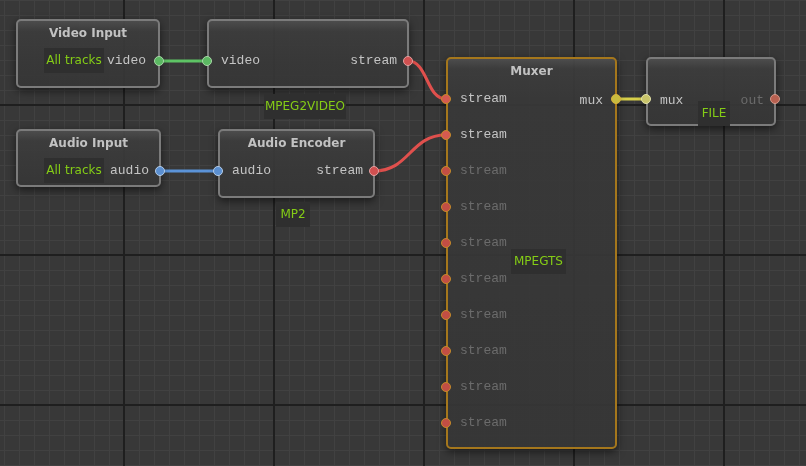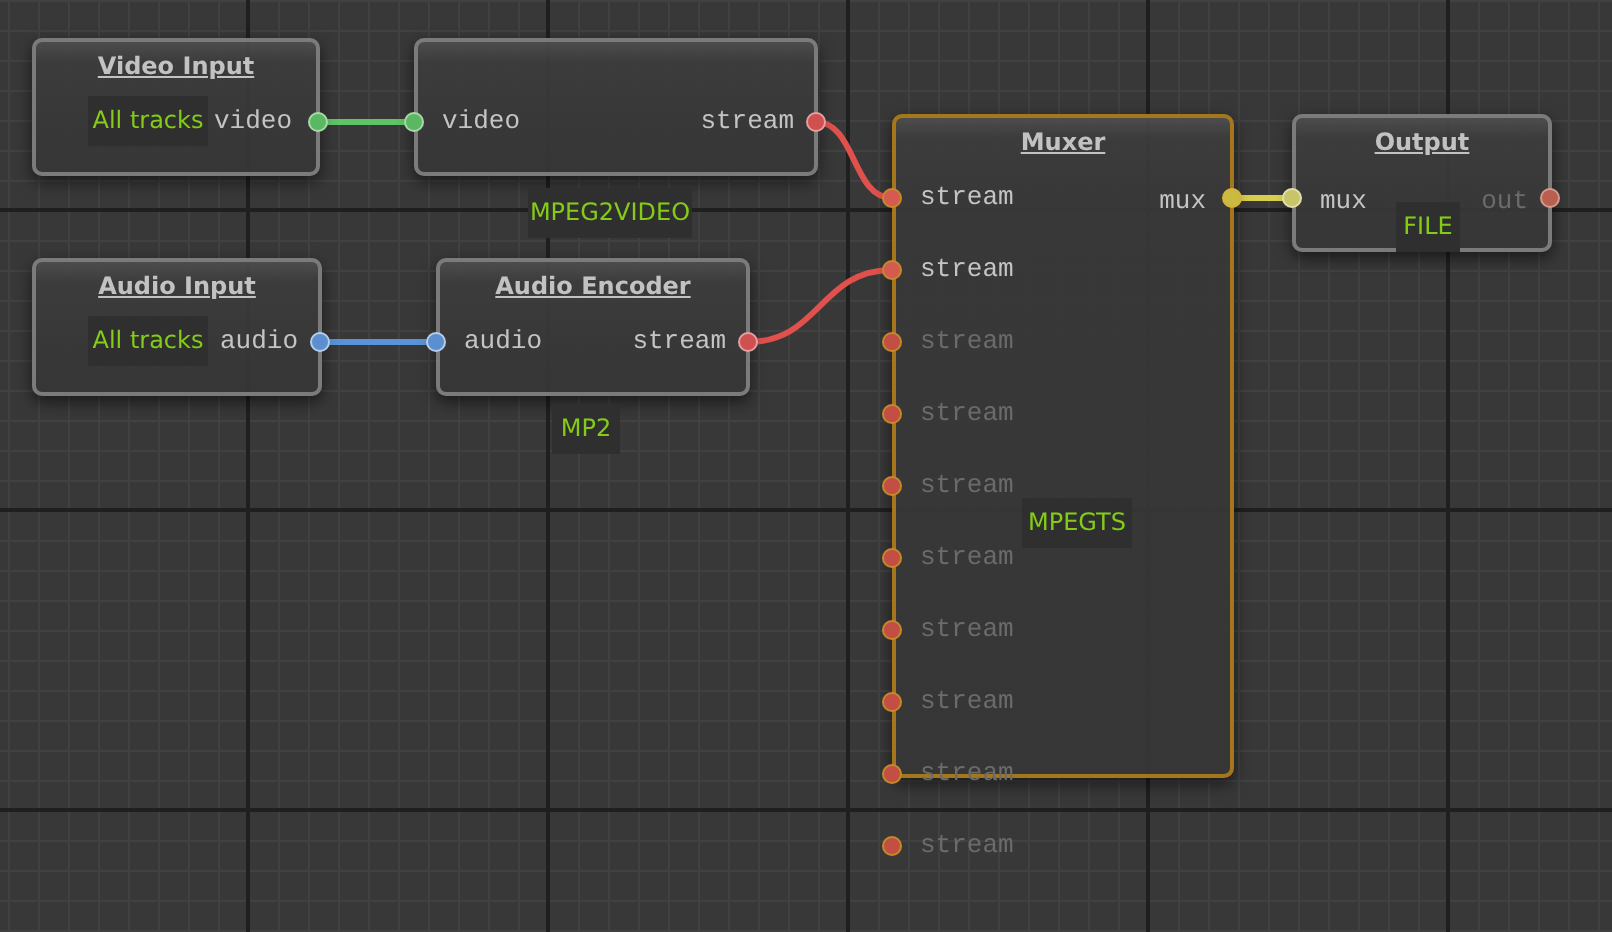--- a/index.html
+++ b/index.html
@@ -32,21 +32,20 @@
     border: 2px solid #7b7b7b;
     border-radius: 5px;
     background: linear-gradient(to bottom, rgba(78,78,78,0.92) 0px, rgba(60,60,60,0.92) 10px, rgba(56,56,56,0.92) 40px, rgba(54,54,54,0.92) 100%);
     box-shadow: 0 3px 8px rgba(0,0,0,0.55);
   }
   .node.selected { border-color: #a5771c; border-width: 2px; }
   .node-title {
     position: absolute; left: 0; right: 0; top: 5px;
     text-align: center; color: #c2c2c2; font-weight: bold; font-size: 12px;
     font-family: "DejaVu Sans", sans-serif;
-    text-decoration: underline;
   }
   .field {
     position: absolute; height: 25px; line-height: 25px;
     background: #2f2f2f; color: #84cc16; font-size: 12px; text-align: center;
     font-family: "DejaVu Sans", sans-serif;
   }
   .label {
     position: absolute; font-size: 13px; color: #c4c4c4; line-height: 14px;
     font-family: Liberation Mono, monospace; white-space: nowrap;
   }
@@ -84,53 +83,52 @@
     <div class="field" style="left:26px; top:27px; width:60px;">All tracks</div>
     <div class="label" style="right:12px; top:33px;">video</div>
   </div>
 
   <div class="node" style="left:207px; top:19px; width:202px; height:69px;">
     <div class="label" style="left:12px; top:33px;">video</div>
     <div class="field" style="left:55px; top:27px; width:82px;margin-top:46px;">MPEG2VIDEO</div>
     <div class="label" style="right:10px; top:33px;">stream</div>
   </div>
 
-  <div class="node" style="left:16px; top:129px; width:145px; height:69px;">
+  <div class="node" style="left:16px; top:129px; width:145px; height:58px;">
     <div class="node-title">Audio Input</div>
     <div class="field" style="left:26px; top:27px; width:60px;">All tracks</div>
     <div class="label" style="right:10px; top:33px;">audio</div>
   </div>
 
   <div class="node" style="left:218px; top:129px; width:157px; height:69px;">
     <div class="node-title">Audio Encoder</div>
     <div class="label" style="left:12px; top:33px;">audio</div>
     <div class="field" style="left:56px; top:27px; width:34px;margin-top:44px;">MP2</div>
     <div class="label" style="right:10px; top:33px;">stream</div>
   </div>
 
-  <div class="node selected" style="left:446px; top:57px; width:171px; height:332px;">
+  <div class="node selected" style="left:446px; top:57px; width:171px; height:392px;">
     <div class="node-title">Muxer</div>
     <div id="muxer-inputs">
         <div class="label" style="left: 12px; top: 33px;">stream</div>
         <div class="label" style="left: 12px; top: 69px;">stream</div>
         <div class="label dim" style="left: 12px; top: 105px;">stream</div>
         <div class="label dim" style="left: 12px; top: 141px;">stream</div>
         <div class="label dim" style="left: 12px; top: 177px;">stream</div>
         <div class="label dim" style="left: 12px; top: 213px;">stream</div>
         <div class="label dim" style="left: 12px; top: 249px;">stream</div>
         <div class="label dim" style="left: 12px; top: 285px;">stream</div>
         <div class="label dim" style="left: 12px; top: 321px;">stream</div>
         <div class="label dim" style="left: 12px; top: 357px;">stream</div>
       </div>
     <div class="label" style="right:12px; top:35px;">mux</div>
     <div class="field" style="left:63px; top:190px; width:55px;">MPEGTS</div>
   </div>
 
   <div class="node" style="left:646px; top:57px; width:130px; height:69px;">
-    <div class="node-title">Output</div>
     <div class="label" style="left:12px; top:35px;">mux</div>
     <div class="field" style="left:50px; top:42px; width:32px;">FILE</div>
     <div class="label dim" style="right:10px; top:35px;">out</div>
   </div>
 
   <div class="port green" style="left:159px; top:61px;"></div>
   <div class="port green" style="left:207px; top:61px;"></div>
   <div class="port red" style="left:408px; top:61px;"></div>
   <div class="port blue" style="left:160px; top:171px;"></div>
   <div class="port blue" style="left:218px; top:171px;"></div>

